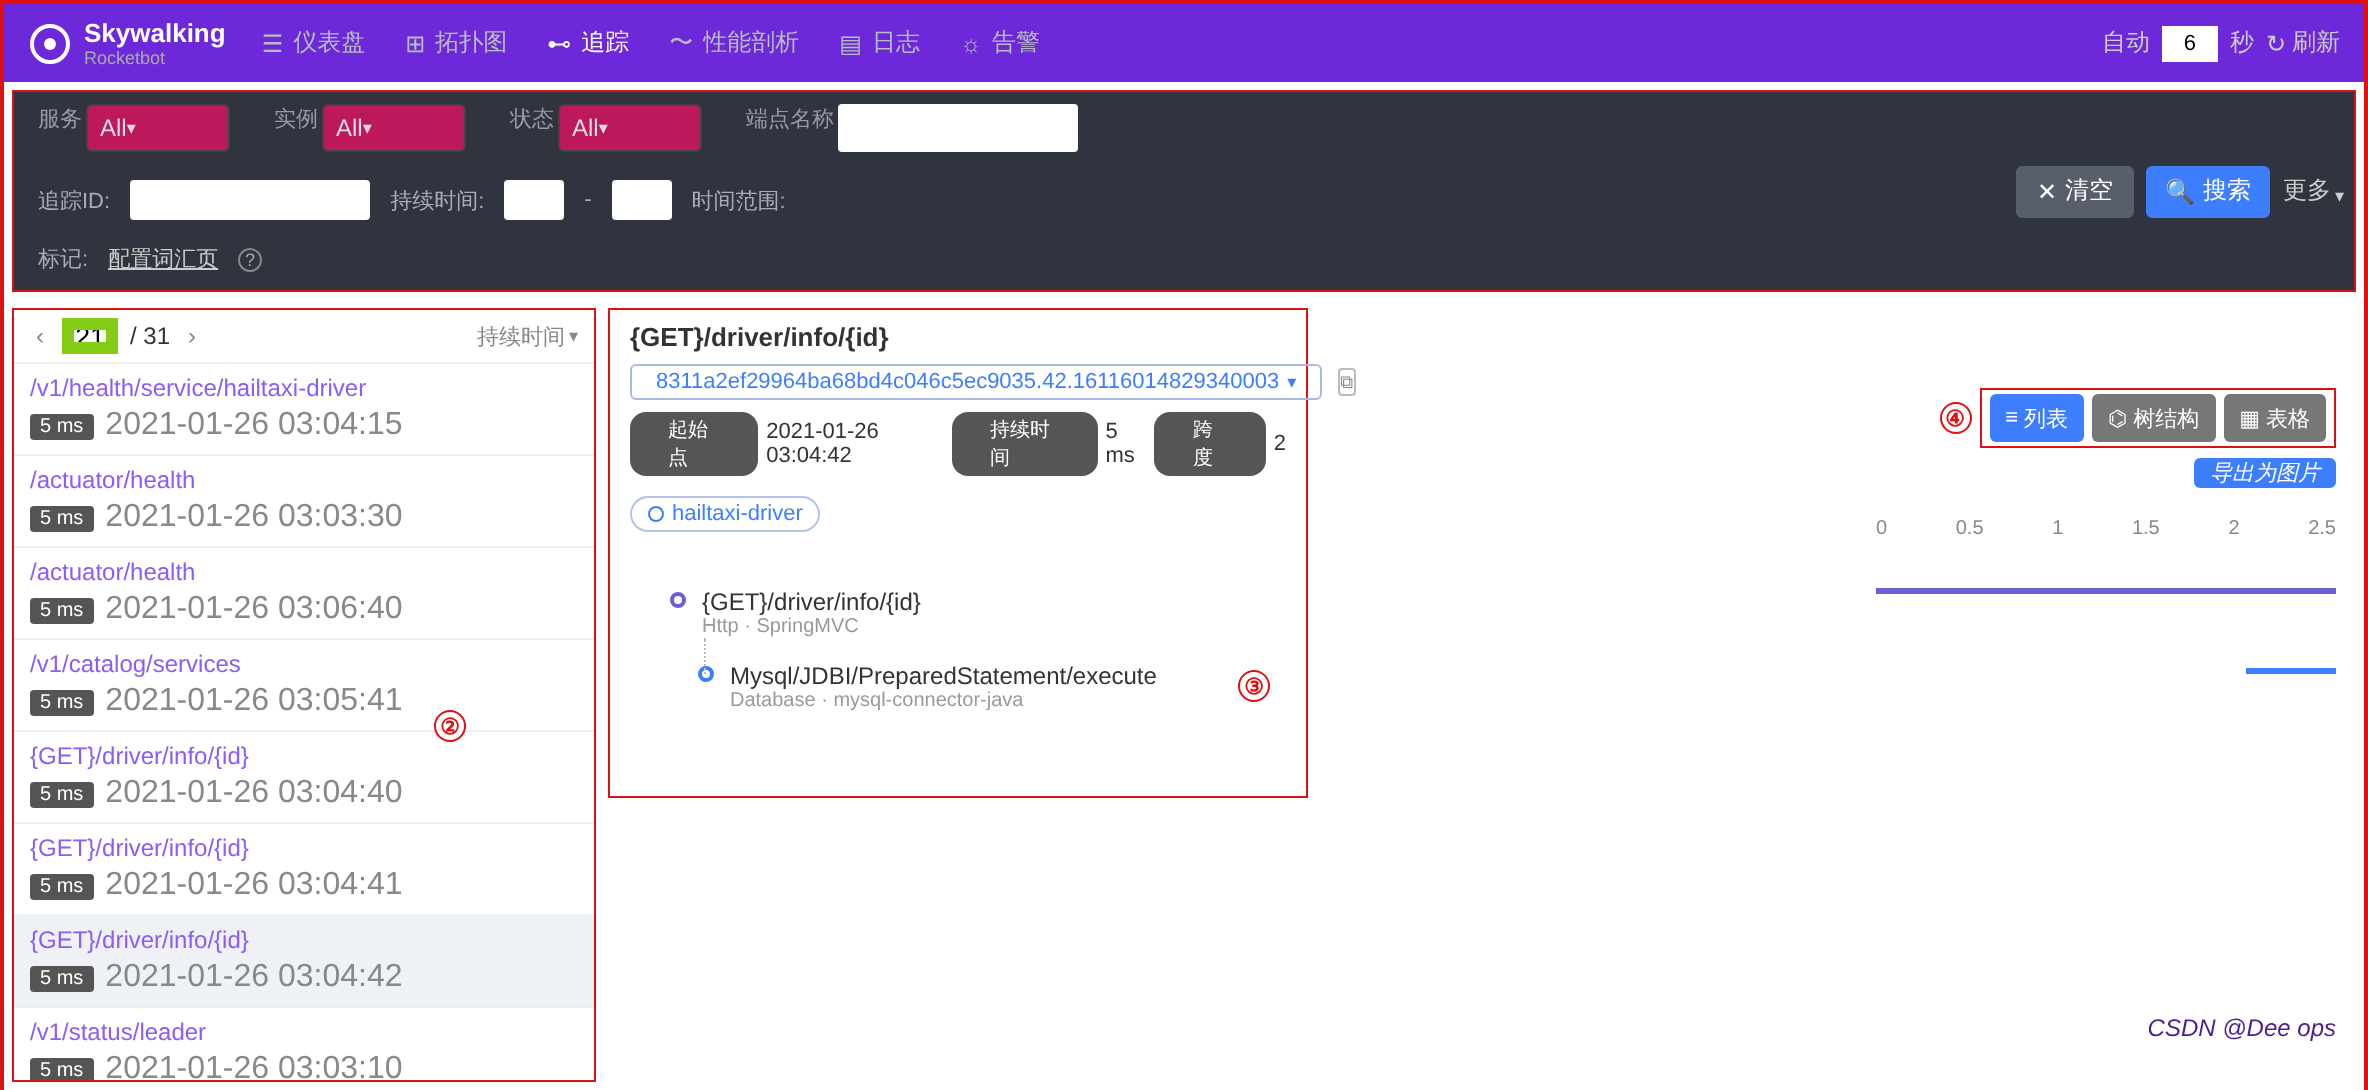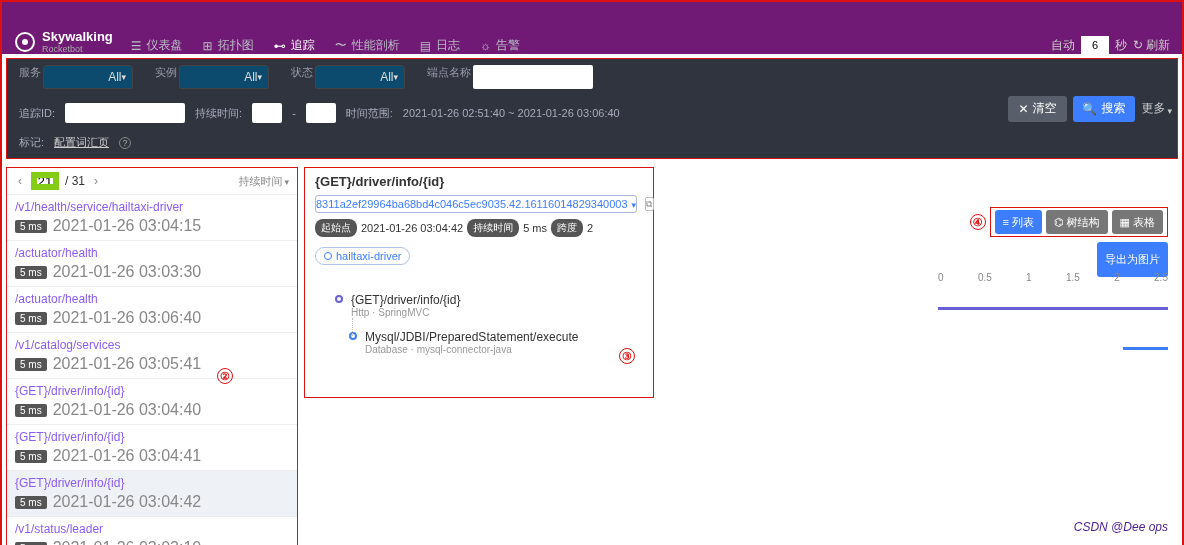--- a/index.html
+++ b/index.html
@@ -1,35 +1,35 @@
 <!DOCTYPE html>
 <html><head>
 <meta charset="utf-8">
 <style>
   * { box-sizing:border-box; margin:0; padding:0; font-family:Arial,"Microsoft YaHei",sans-serif; }
   body { background:#fff; font-size:12px; color:#333; width:1184px; }
   .outer { border:2px solid #d11; }
 
   
-  .topnav { background:#701a75; display:flex; align-items:flex-end; height:52px; color:#b8bcc4; padding:0 12px; }
+  .topnav { background:#6d28d9; display:flex; align-items:center; height:39px; color:#b8bcc4; padding:0 12px; }
   .logo { display:flex; align-items:center; color:#fff; font-weight:bold; font-size:13px; }
   .logo small { display:block; font-size:9px; color:#aaa; font-weight:normal; }
   .navitems { display:flex; margin-left:18px; gap:20px; }
   .navitems a { color:#b8bcc4; text-decoration:none; font-size:12px; display:flex; align-items:center; gap:5px; }
   .navitems a.active { color:#fff; }
   .right-bar { margin-left:auto; display:flex; align-items:center; gap:6px; color:#ccc; font-size:12px; }
   .right-bar input { width:28px; height:18px; background:#fff; border:none; font-size:11px; text-align:center; }
   .refresh { display:flex; align-items:center; gap:3px; cursor:pointer; }
 
   
   .filterbox { border:1px solid #d11; margin:4px; }
   .filters { background:#30343f; padding:6px 12px 10px; display:flex; flex-wrap:wrap; align-items:flex-start; column-gap:22px; row-gap:8px; color:#aab; position:relative; }
   .fgroup { display:flex; flex-direction:row; gap:2px; position:relative; }
   .flabel { font-size:11px; color:#99a; }
-  .fsel { background:#0c4a6e; border:1px solid #444; color:#ddd; width:90px; height:24px; padding:0 6px; display:flex; align-items:center; justify-content:flex-end; border-radius:3px; }
+  .fsel { background:#be185d; border:1px solid #444; color:#ddd; width:72px; height:24px; padding:0 6px; display:flex; align-items:center; justify-content:flex-start; border-radius:3px; }
   .finput { background:#fff; border:none; height:22px; width:120px; border-radius:2px; }
   .filters-row2 { background:#30343f; padding:4px 12px 8px; display:flex; gap:10px; align-items:center; color:#aab; font-size:11px; }
   .filters-row2 input[type=text] { height:20px; border:none; background:#fff; border-radius:2px; }
   .right-actions { position:absolute; right:10px; top:50%; transform:translateY(-50%); display:flex; gap:6px; align-items:center; }
   .btn { border:none; height:26px; padding:0 10px; border-radius:3px; color:#fff; font-size:12px; cursor:pointer; display:flex; align-items:center; gap:4px; }
   .btn-dark { background:#585f6b; }
   .btn-blue { background:#3d7eff; }
   .more { color:#ccc; font-size:12px; cursor:pointer; display:flex; align-items:flex-end; gap:2px; }
   .annot { position:absolute; color:#d11; font-weight:bold; border:1px solid #d11; border-radius:50%; width:16px; height:16px; display:flex; align-items:center; justify-content:center; font-size:11px; }
 
@@ -43,37 +43,37 @@
   .titem { border-bottom:1px solid #eee; padding:5px 8px; }
   .titem.sel { background:#eef1f5; }
   .tlink { color:#8b5cf6; font-size:12px; text-decoration:none; }
   .tmeta { display:flex; gap:6px; align-items:center; margin-top:3px; }
   .badge { background:#555; color:#fff; font-size:10px; padding:1px 5px; border-radius:2px; }
   .tt { color:#888; font-size:16px; }
 
   .traceview { flex:1; position:relative; }
   .detailbox { border:1px solid #d11; padding:6px 10px 30px; position:relative; width:350px; }
   .dtitle { font-weight:bold; font-size:13px; margin-bottom:6px; }
-  .traceid-sel { border:1px solid #aab9e0; color:#3d7eff; font-size:11px; padding:2px 0; border-radius:3px; display:flex; align-items:flex-end; gap:4px; width:fit-content; }
+  .traceid-sel { border:1px solid #aab9e0; color:#3d7eff; font-size:11px; padding:2px 12px; border-radius:3px; display:flex; align-items:flex-end; gap:4px; width:fit-content; }
   .copyicon { border:1px solid #bbb; color:#888; width:14px; height:14px; border-radius:2px; display:inline-flex; align-items:center; justify-content:center; font-size:9px; margin-left:4px; }
   .meta-pills { margin-top:6px; display:flex; gap:4px; align-items:center; font-size:11px; }
-  .pill { background:#555; color:#fff; padding:2px 6px; border-radius:8px; font-size:10px; }
+  .pill { background:#555; color:#fff; padding:2px 19px; border-radius:8px; font-size:10px; }
   .service-tag { border:1px solid #b3c2e8; color:#3d7eff; padding:2px 8px; border-radius:10px; font-size:11px; display:inline-flex; gap:4px; align-items:center; margin-top:10px; }
   .spanlist { margin-top:28px; margin-left:20px; }
   .spanrow { display:flex; gap:8px; align-items:flex-start; margin-bottom:12px; position:relative; }
   .dot { width:8px; height:8px; border:2px solid #6b5fd8; border-radius:50%; background:#fff; margin-top:2px; flex-shrink:0; }
   .spantext { font-size:12px; color:#333; }
   .spansub { font-size:10px; color:#999; }
   .spanline { position:absolute; left:3px; top:-12px; width:1px; height:18px; border-left:1px dotted #bbb; }
 
   .view-controls { position:absolute; right:10px; top:40px; display:flex; gap:4px; align-items:center; }
   .vbtn { height:24px; padding:0 8px; font-size:11px; border-radius:3px; color:#fff; border:none; display:flex; gap:3px; align-items:center; }
   .vblue { background:#3d7eff; } .vgray { background:#777; }
   .viewbox { border:1px solid #d11; padding:2px 4px; display:flex; gap:4px; }
-  .exportbtn { position:absolute; right:10px; top:75px; background:#3d7eff; color:#fff; font-size:11px; padding:10px 8px; border-radius:3px; border:none; }
+  .exportbtn { position:absolute; right:10px; top:75px; background:#3d7eff; color:#fff; font-size:11px; padding:0 8px; border-radius:3px; border:none;font-style:italic; }
 
   .ganttaxis { position:absolute; right:10px; top:105px; width:230px; display:flex; justify-content:space-between; font-size:10px; color:#888; }
   .ganttbar1 { position:absolute; right:10px; top:140px; width:230px; height:3px; background:#6b5fd8; }
   .ganttbar2 { position:absolute; right:10px; top:180px; width:45px; height:3px; background:#3d7eff; }
   .watermark { position:absolute; right:14px; bottom:24px; font-size:12px; color:#4c1d95; font-style:italic; }
   .chev::after{content:"▾";font-size:9px;}
 </style>
 </head>
 <body>
 
@@ -152,21 +152,20 @@
 
       </div>
       <div class="filters-row2">
         <span>追踪ID:</span>
         <input type="text" style="width: 120px;">
         <span>持续时间:</span>
         <input type="text" style="width: 30px;">
         <span>-</span>
         <input type="text" style="width: 30px;">
         <span>时间范围:</span>
-        <span>2021-01-26 02:51:40 ~ 2021-01-26 03:06:40</span>
       </div>
       <div class="filters-row2">
         <span>标记:</span>
         <a style="color:#ccc;text-decoration:underline">配置词汇页</a>
         <span style="border:1px solid #888;border-radius:50%;width:12px;height:12px;display:inline-flex;align-items:center;justify-content:center;font-size:9px;color:#aaa;">?</span>
       </div>
     </div>
     <div class="right-actions">
       <button class="btn btn-dark">
           <span>✕</span>

